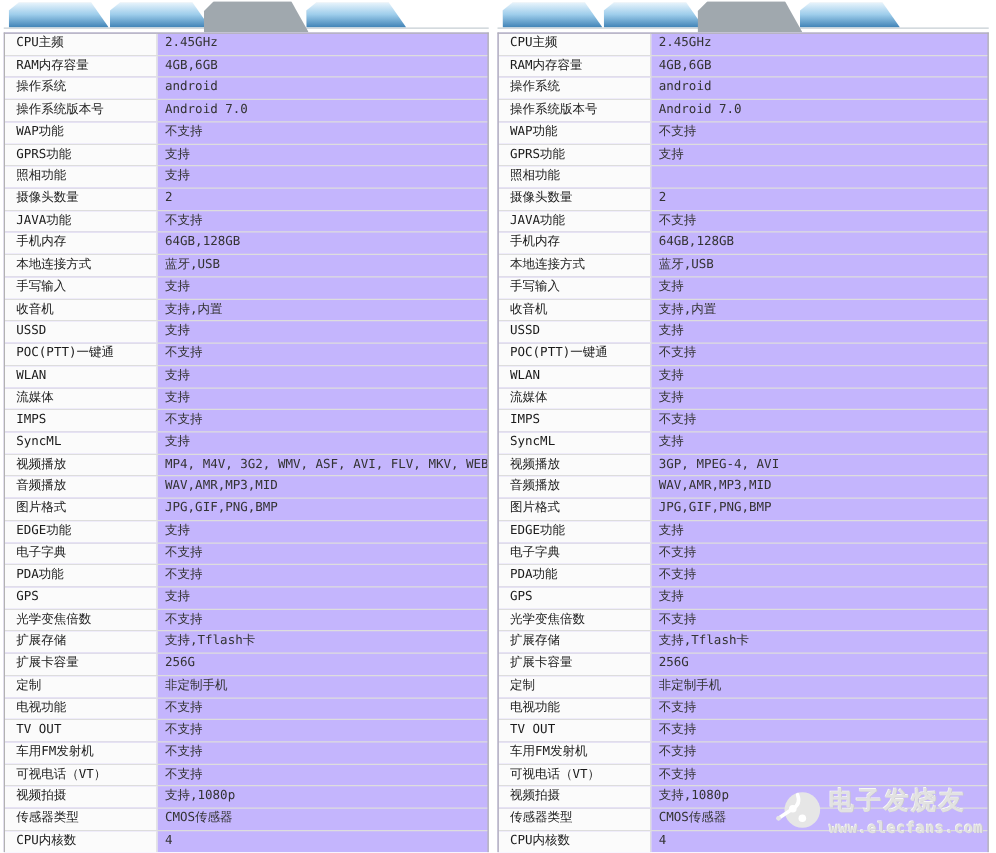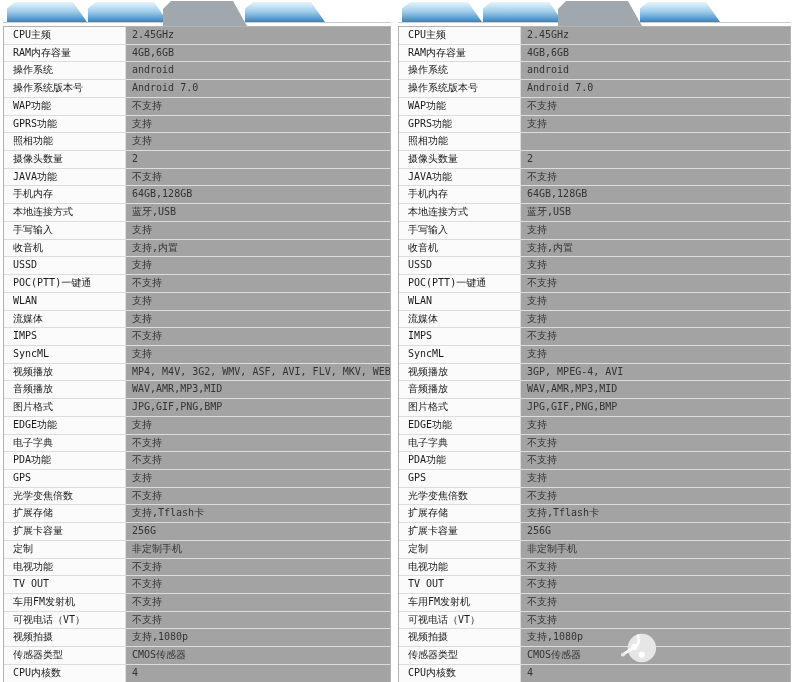--- a/index.html
+++ b/index.html
@@ -50,21 +50,21 @@
     background:var(--tab-active-bg,#fff);
   }
   .tab.active span{
     font-size:12px;letter-spacing:2px;line-height:23px;
     color:var(--tab-active-text,#101010);text-shadow:none;font-family:Liberation Mono, monospace;
   }
 
   
   .spec-table{
     position:absolute;top:26px;left:0;right:0;bottom:0;
-    background:#a3a3a3;
+    background:#c4b5fd;
     border:1px solid var(--table-border,#b2b2b2);
     border-bottom:none;
     overflow:hidden;
   }
   .row{
     display:flex;height:17.72px;box-sizing:border-box;
     border-bottom:1px solid var(--row-line,#ddd);
   }
   .cell{
     font-size:10px;line-height:16.7px;
@@ -452,15 +452,19 @@
 
   <div class="watermark">
     <svg class="wm-logo" viewBox="0 0 40 40">
       <circle cx="23" cy="20" r="15" fill="#e6e6e6"></circle>
       <path d="M3 27 L15 19" stroke="#ffffff" stroke-width="3" fill="none" stroke-linecap="round"></path>
       <circle cx="15" cy="19" r="3.2" fill="#ffffff"></circle>
       <circle cx="23" cy="27" r="3.2" fill="#ffffff"></circle>
       <path d="M15 19 Q22 15 19 7" stroke="#ffffff" stroke-width="3" fill="none" stroke-linecap="round"></path>
       <circle cx="3" cy="27" r="2" fill="#e6e6e6"></circle>
     </svg>
+    <div class="wm-text">
+      <span class="wm-title">电子发烧友</span>
+      <span class="wm-url">www.elecfans.com</span>
+    </div>
   </div>
 
 </div>
 
 </body></html>

